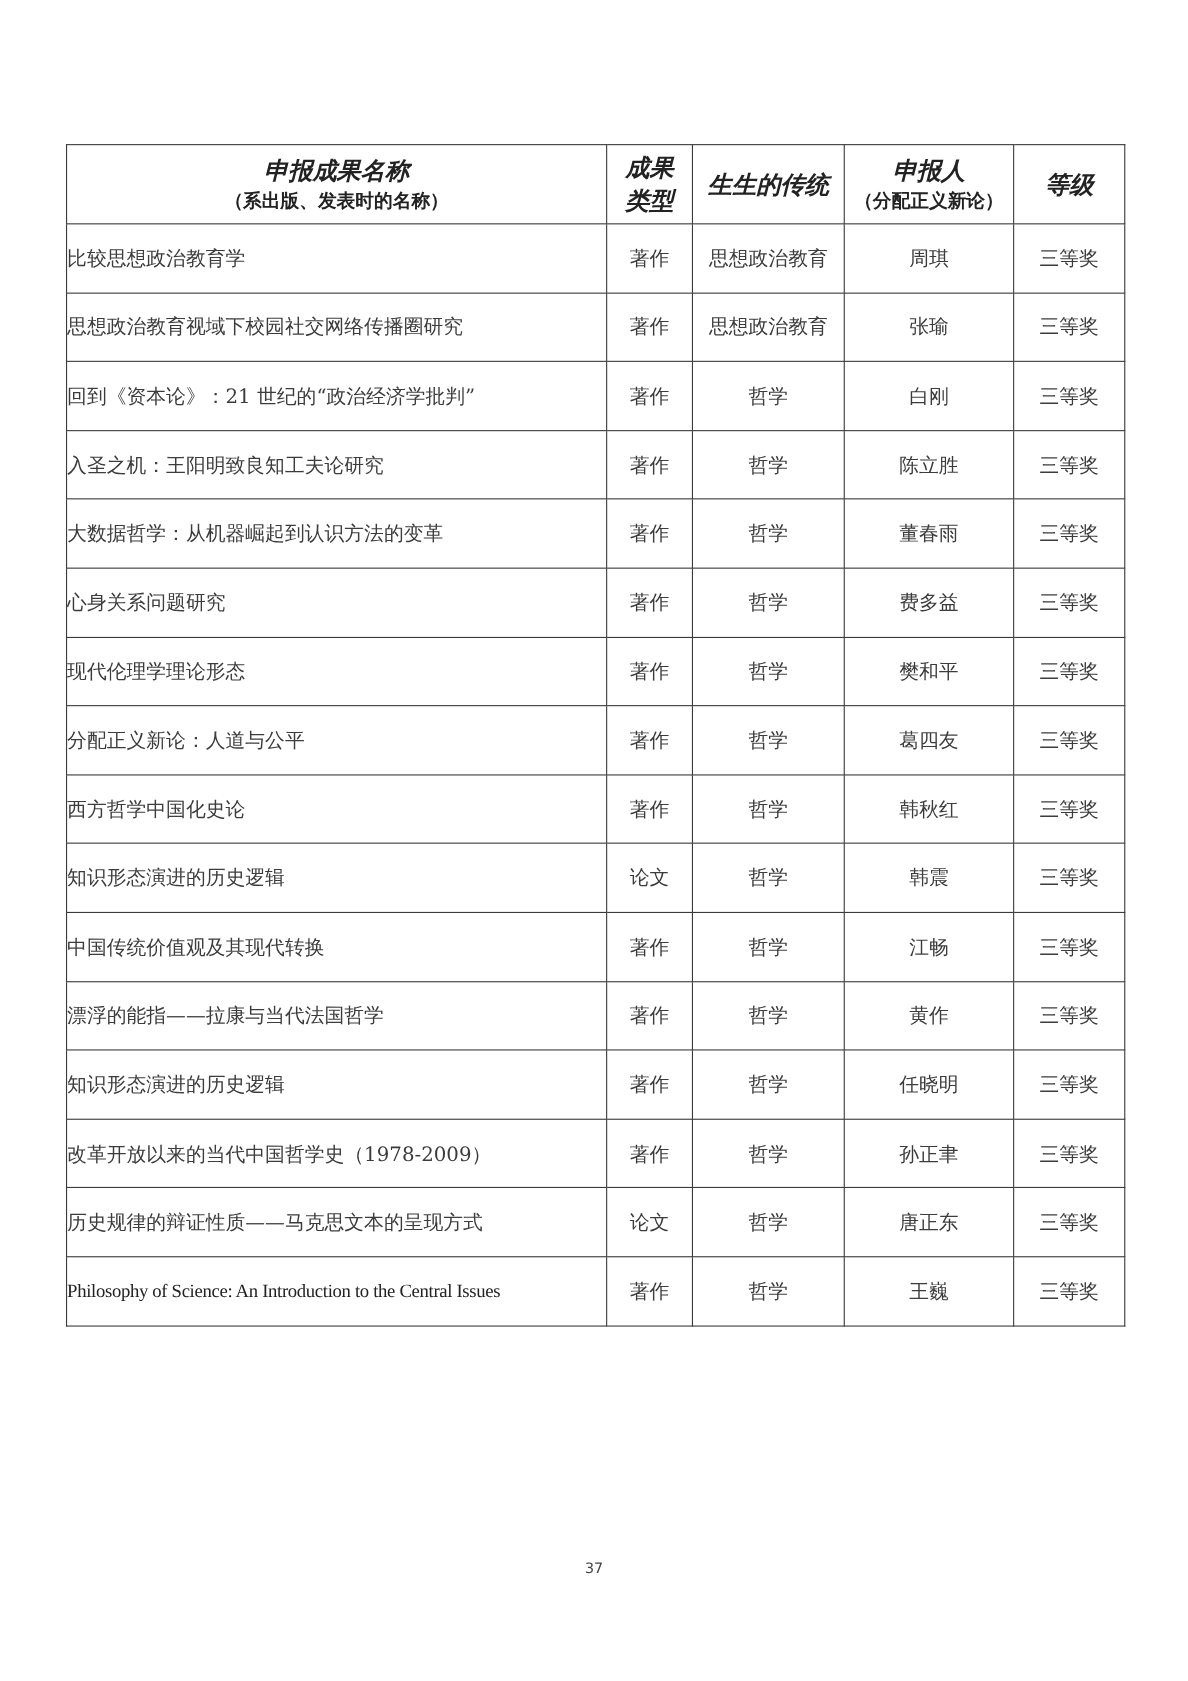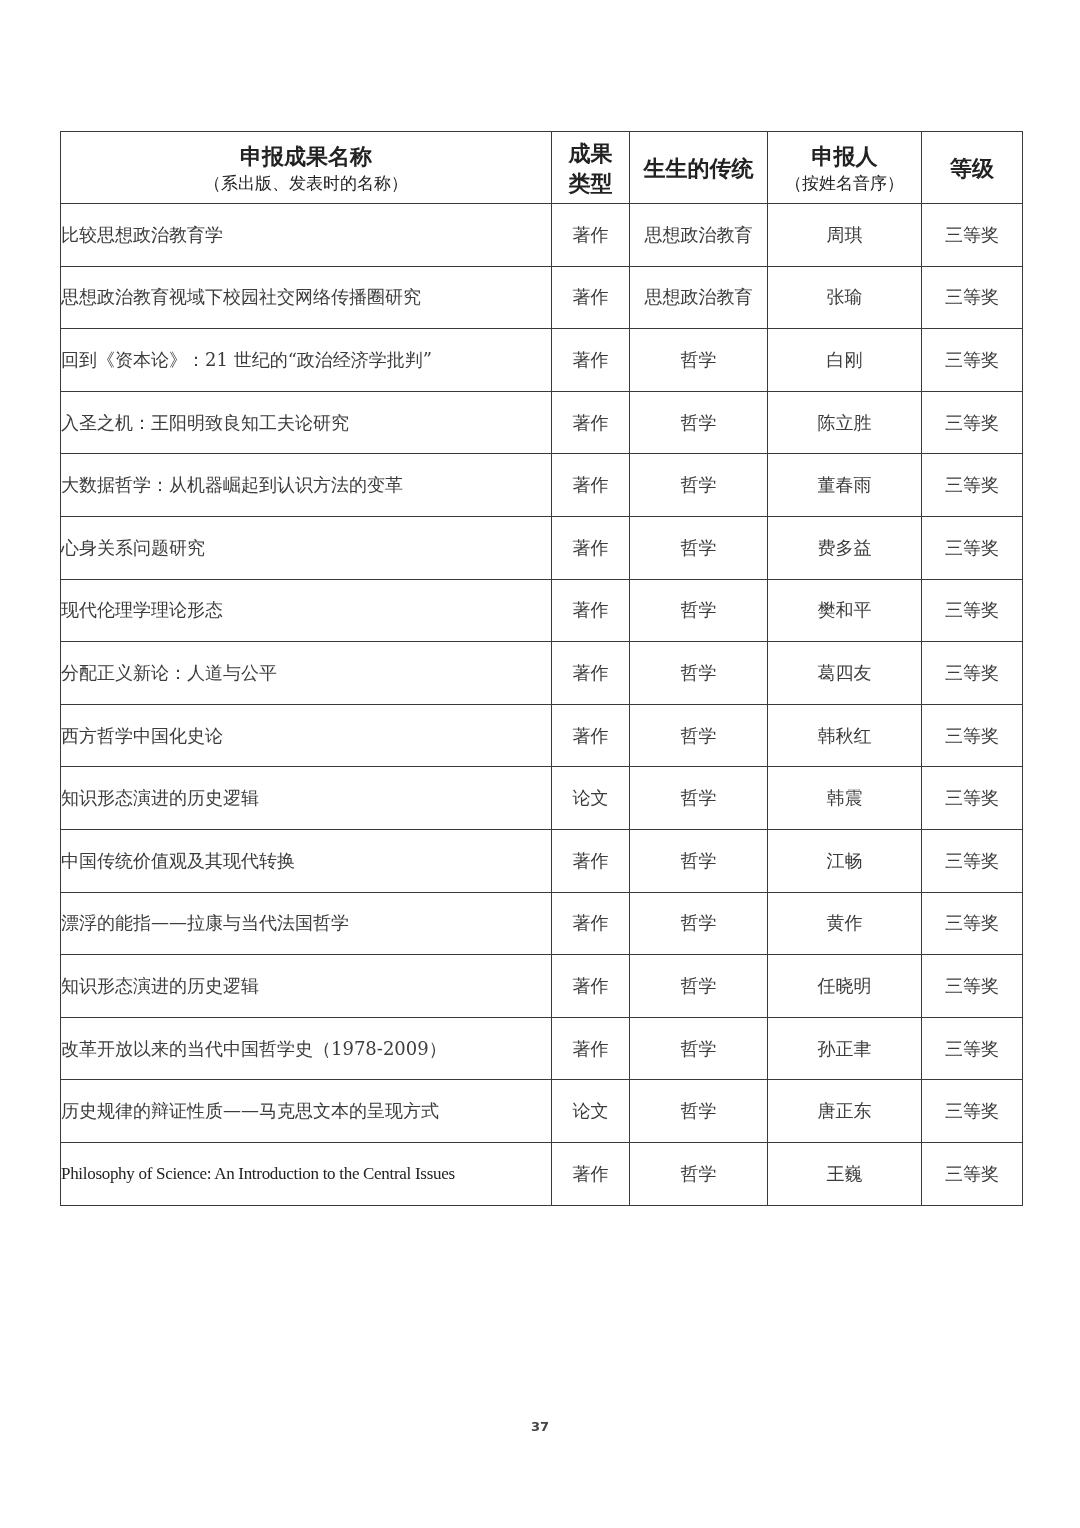--- a/index.html
+++ b/index.html
@@ -44,24 +44,25 @@
       font-weight: bold;
       color: #222222;
       text-align: center;
       font-size: 22px;
       line-height: 30px;
     }
     th .sub {
       display: block;
       font-size: 17px;
       line-height: 24px;
-      font-weight: normal;
+      font-weight: bold;
     }
     th .line {
       display: block;
+      font-style: italic;
     }
     tbody tr { height: 62.6px; }
     td {
       font-size: 18px;
       color: #3c3c3c;
       text-align: center;
       white-space: nowrap;
       overflow: hidden;
     }
     td.title {
@@ -78,21 +79,20 @@
     }
     .page-number {
       position: absolute;
       top: 1419px;
       left: 0;
       width: 1080px;
       text-align: center;
       font-family: "DejaVu Sans", "Liberation Sans", sans-serif;
       font-size: 13px;
       color: #444444;
-      font-weight: bold;
     }
   </style>
 </head>
 <body>
 
 <div class="page">
   <table class="awards">
     <colgroup>
       <col class="c-title">
       <col class="c-type">
@@ -108,21 +108,21 @@
         </th>
         <th>
           <span class="line">成果</span>
           <span class="line">类型</span>
         </th>
         <th>
           <span class="line">生生的传统</span>
         </th>
         <th>
           <span class="line">申报人</span>
-          <span class="sub">（按姓名音序）</span>
+          <span class="sub">（分配正义新论）</span>
         </th>
         <th>
           <span class="line">等级</span>
         </th>
       </tr>
     </thead>
     <tbody id="rows">
         <tr>
           <td class="title">比较思想政治教育学</td>
           <td>著作</td>

